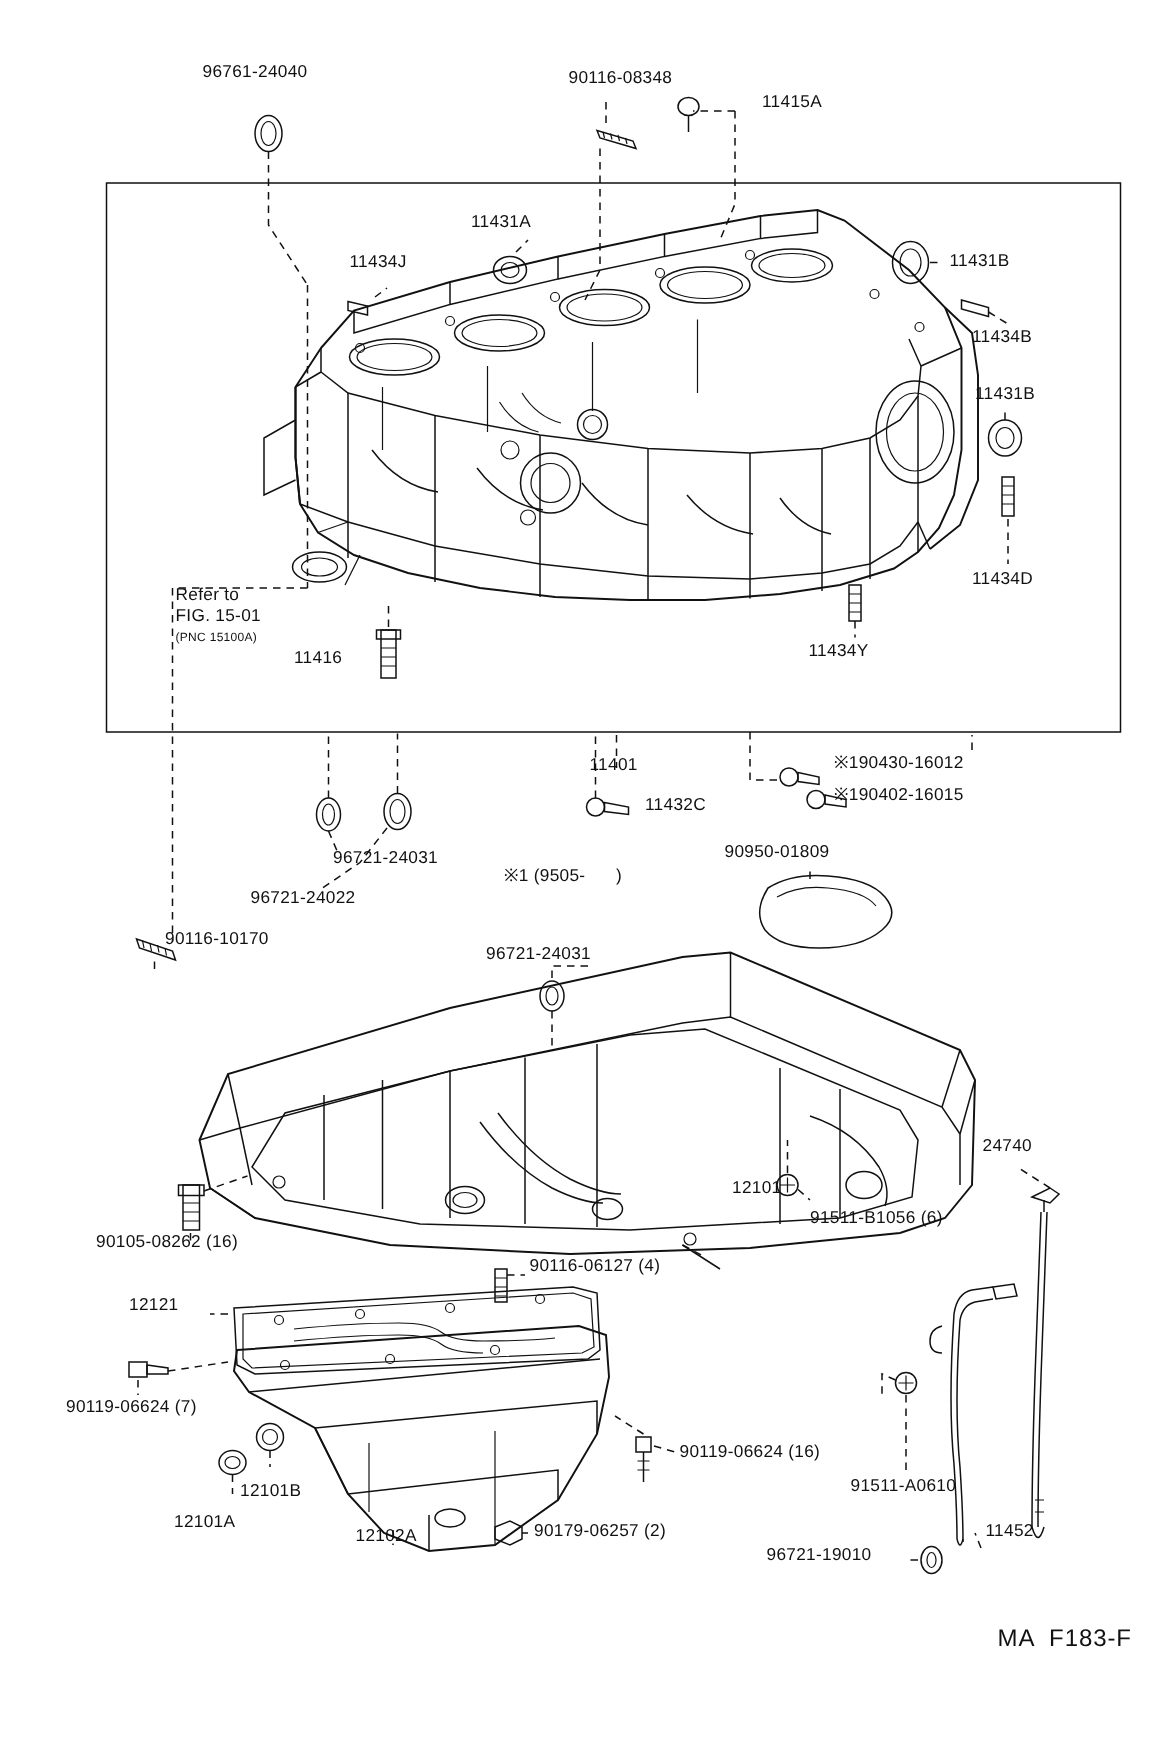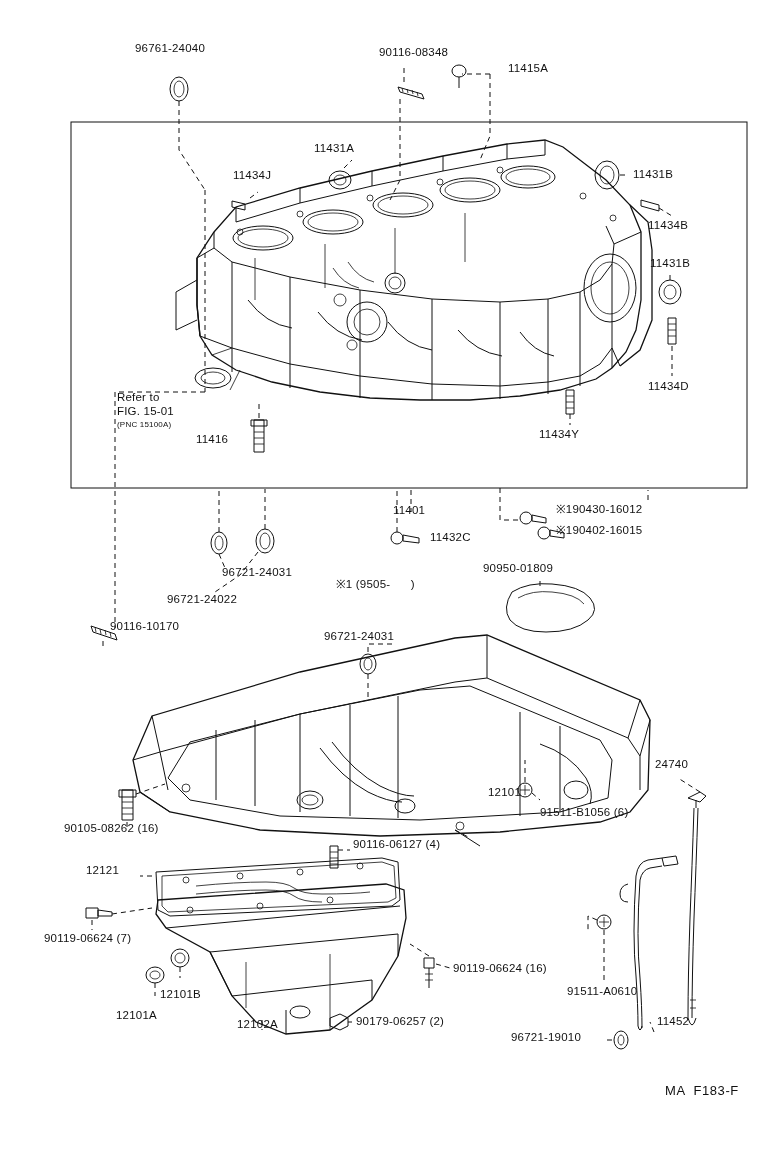--- a/index.html
+++ b/index.html
@@ -1,20 +1,20 @@
 <!DOCTYPE html>
 <html><head>
 <meta charset="utf-8">
 <style>
   html,body{margin:0;padding:0;background:#ffffff;}
   body{width:776px;height:1158px;position:relative;font-family:"Liberation Sans",sans-serif;color:#111;overflow:hidden;}
   #sheet{position:absolute;left:0;top:0;width:776px;height:1158px;}
   .lbl{position:absolute;font-size:11.5px;letter-spacing:0.2px;white-space:pre;color:#111;line-height:1.15;}
   .lbl.xs{font-size:8px;}
-  .lbl.code{font-size:13px;letter-spacing:0.6px;}
+  .lbl.code{font-size:16px;letter-spacing:0.6px;}
   svg{position:absolute;left:0;top:0;}
   .ln{stroke:#111;stroke-width:1;fill:none;}
   .ln2{stroke:#111;stroke-width:1.3;fill:none;}
   .dash{stroke:#111;stroke-width:1;fill:none;stroke-dasharray:5 4;}
   .thin{stroke:#111;stroke-width:0.8;fill:none;}
   .nofill{fill:none;}
 </style>
 </head>
 <body>
 

